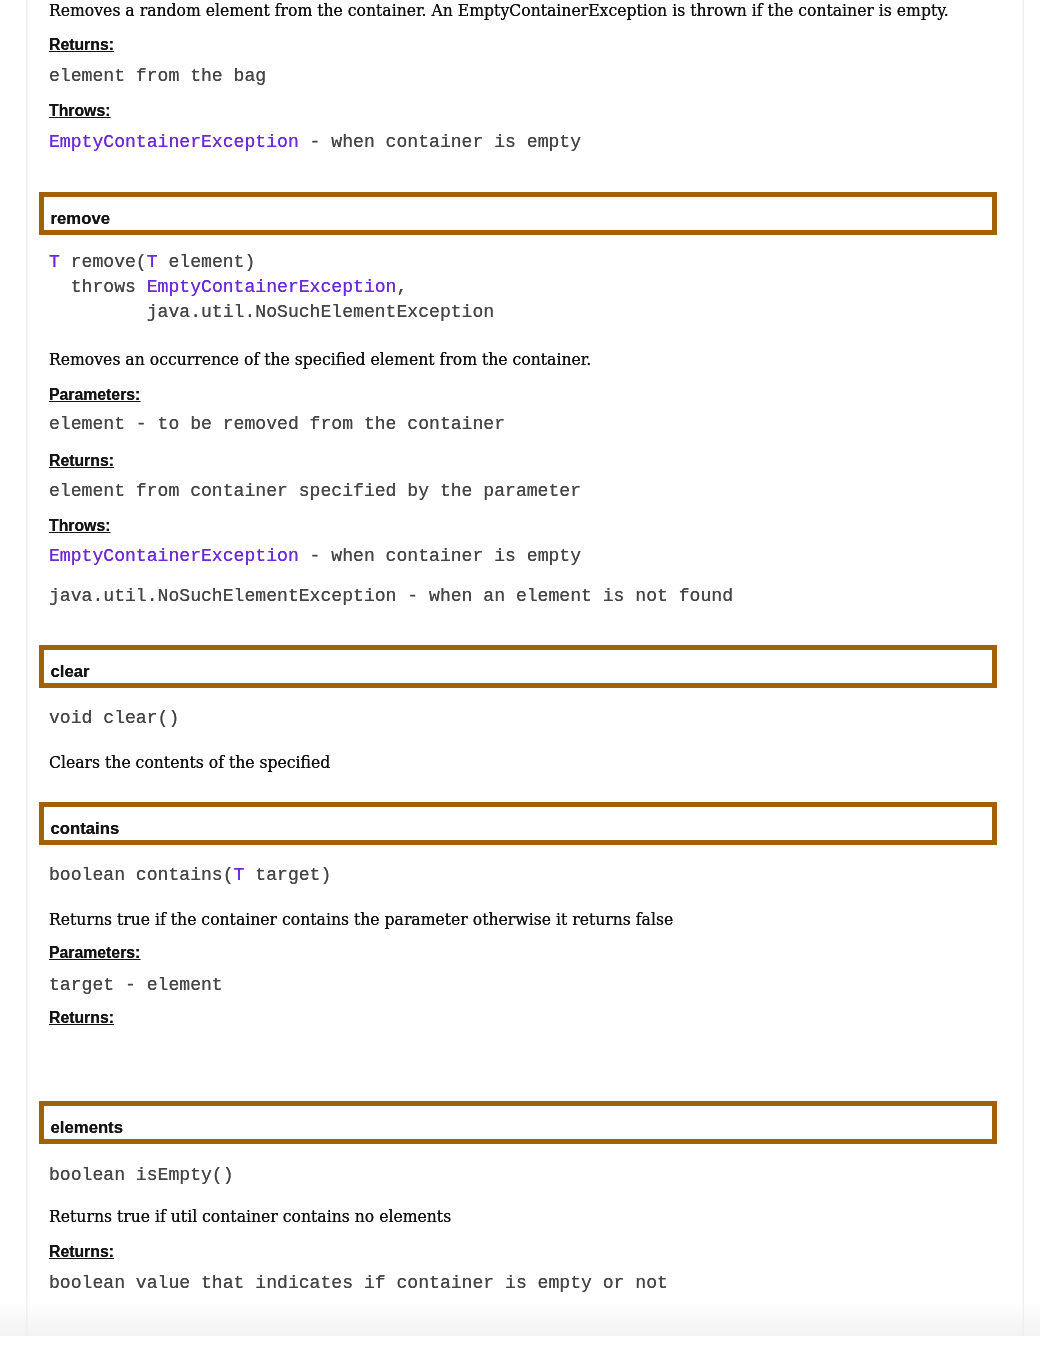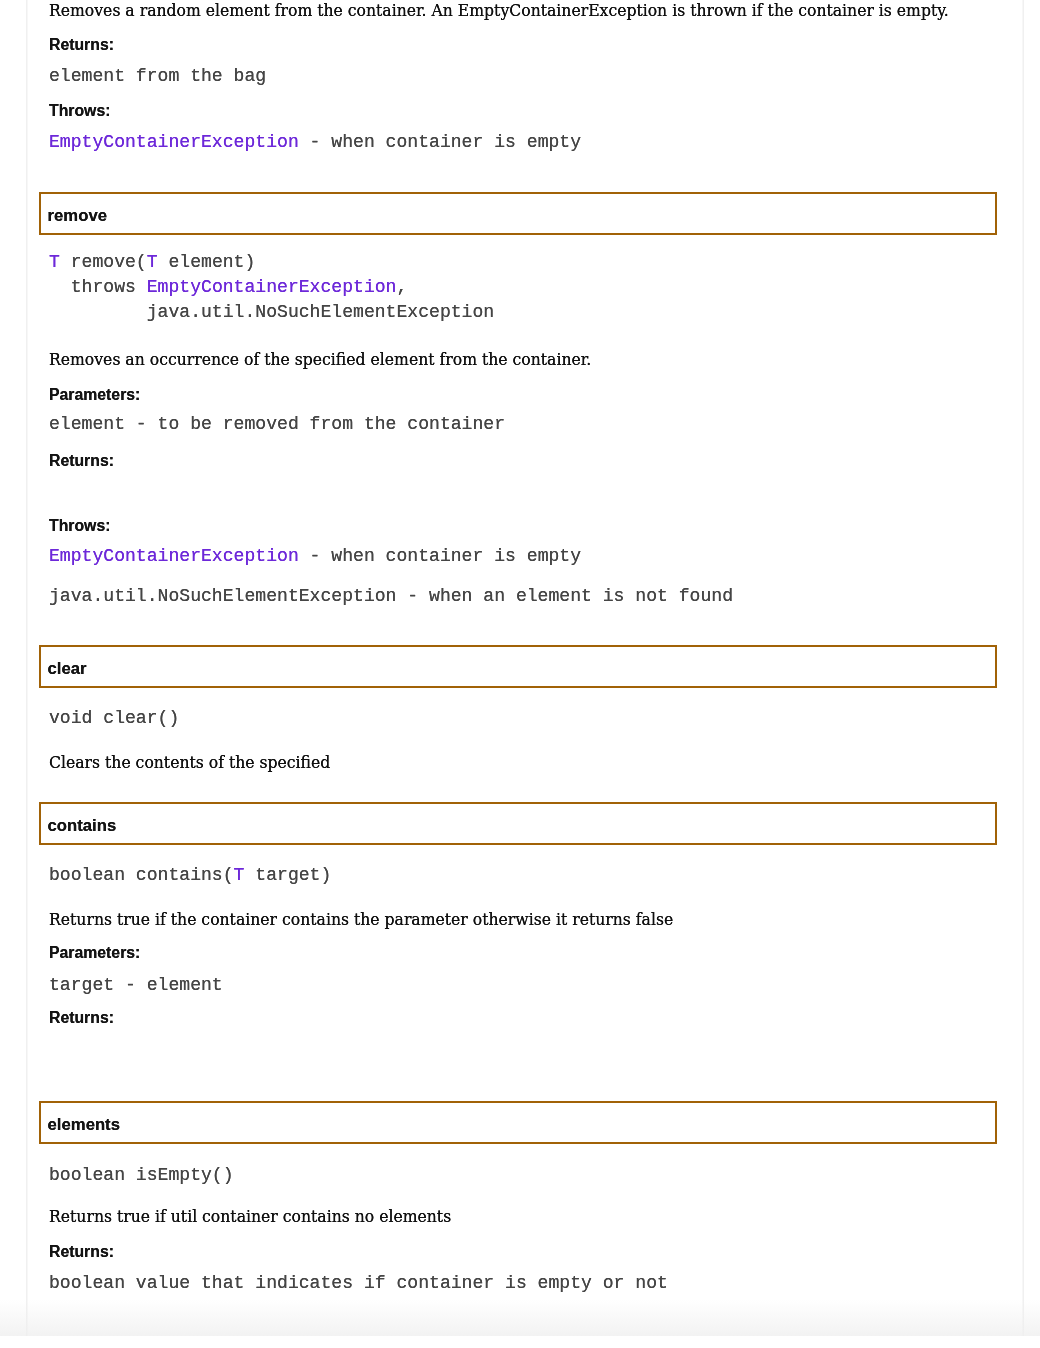--- a/index.html
+++ b/index.html
@@ -28,32 +28,33 @@
     font-stretch:condensed;
     font-size:17.4px; line-height:24px; color:#101010;
     text-shadow:0 0 0.35px currentColor; margin:0;
     white-space:pre;
   }
   .lbl {
     font-family:"Liberation Sans", sans-serif; font-weight:bold;
     font-size:15.8px; line-height:18px; color:#141414;
     text-shadow:0 0 0.3px currentColor; margin:0;
     white-space:pre;
+    text-decoration:underline;
   }
   .code {
     font-family:"Liberation Mono", monospace;
     font-size:18.1px; line-height:25px; color:#454545;
     text-shadow:0 0 0.3px currentColor;
     white-space:pre; margin:0;
   }
   .lnk { color:#6d28d9; text-decoration:none; }
 
   .memhead {
     position:absolute; left:12px; width:958px;
-    box-sizing:border-box; border:2px solid #a16207; background:#fff;
+    box-sizing:border-box; border:5px solid #a16207; background:#fff;
     height:43px;
   }
   .memhead > span {
     position:absolute; left:6.6px; top:10.8px;
     font-family:"Liberation Sans", sans-serif; font-weight:bold;
     font-size:16.7px; line-height:22px; color:#141414;
     text-shadow:0 0 0.3px currentColor;
   }
 
   
@@ -112,20 +113,23 @@
       </div>
       <div class="row t-b8">
         <div class="lbl">Parameters:</div>
       </div>
       <div class="row t-b9">
         <div class="code">element - to be removed from the container</div>
       </div>
       <div class="row t-b10">
         <div class="lbl">Returns:</div>
       </div>
+      <div class="row t-b11">
+        <div class="code">element from container specified by the parameter</div>
+      </div>
       <div class="row t-b12">
         <div class="lbl">Throws:</div>
       </div>
       <div class="row t-b13">
         <div class="code"><a class="lnk">EmptyContainerException</a><span> - when container is empty</span></div>
       </div>
       <div class="row t-b14">
         <div class="code">java.util.NoSuchElementException - when an element is not found</div>
       </div>
 

